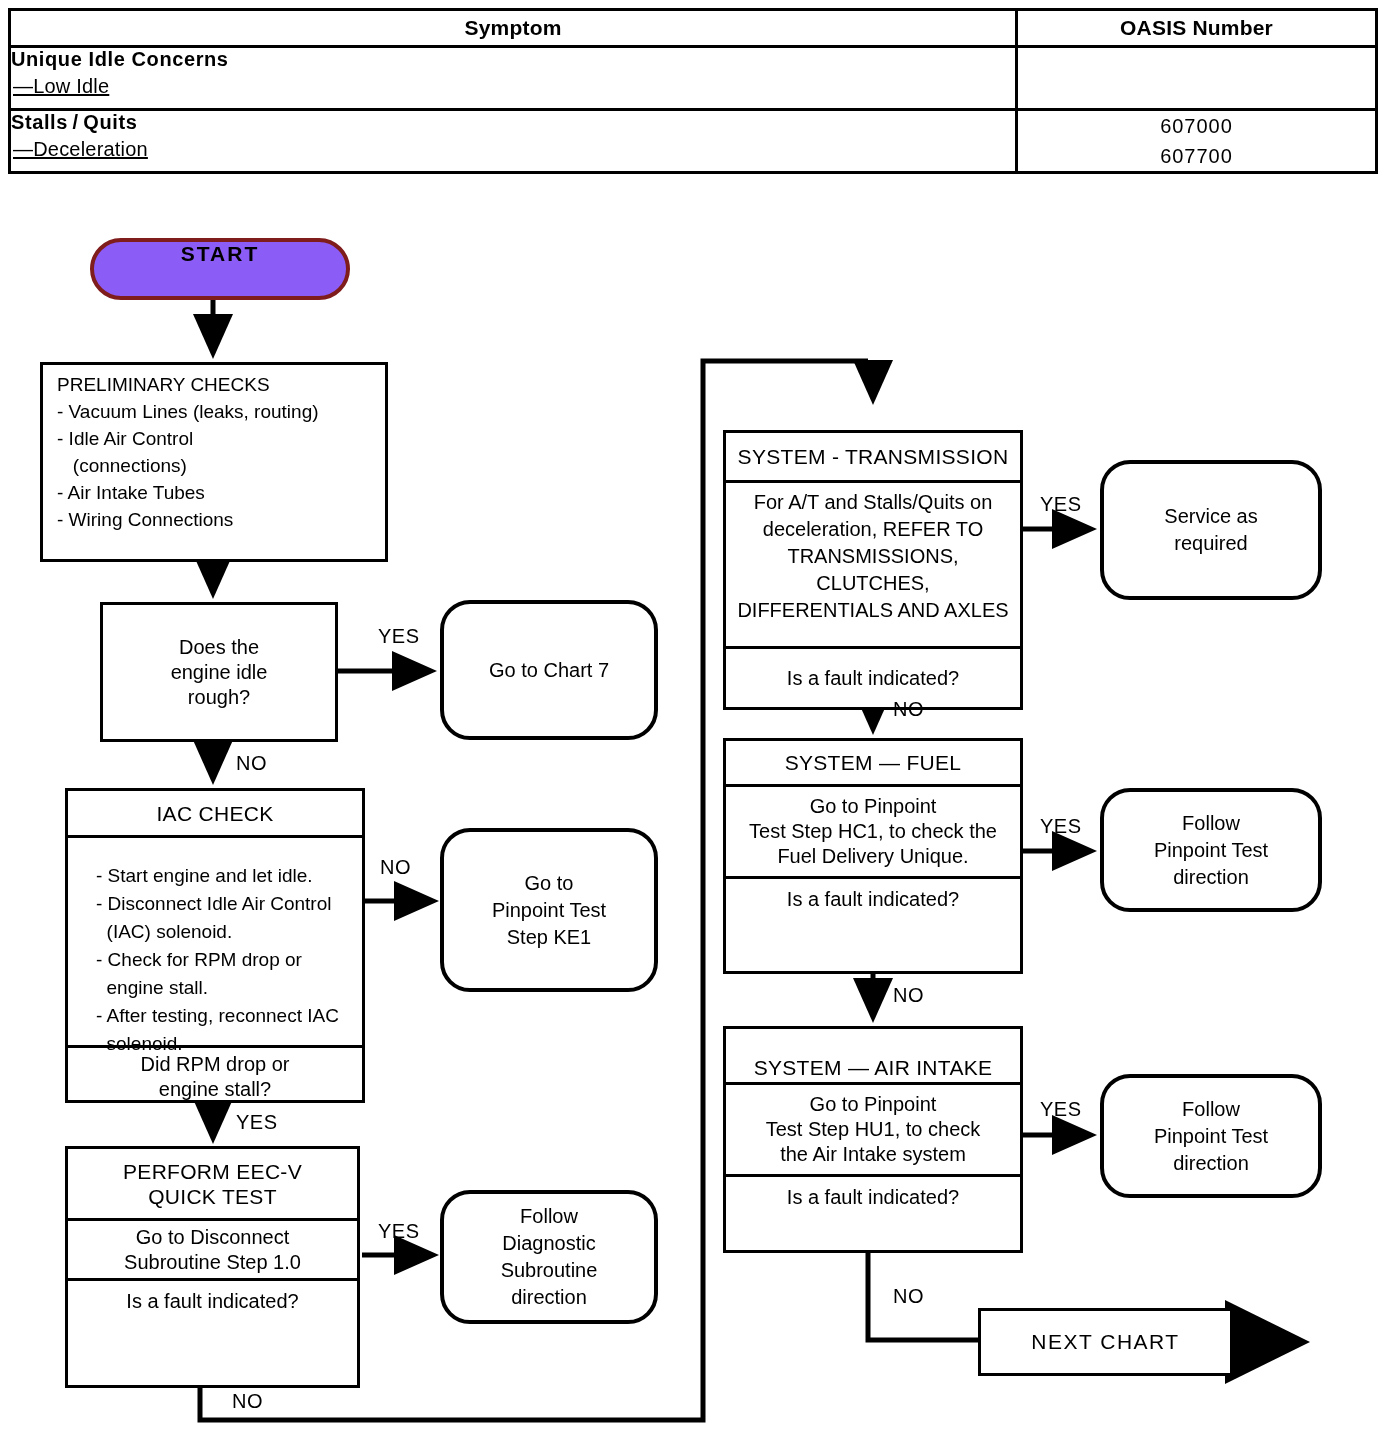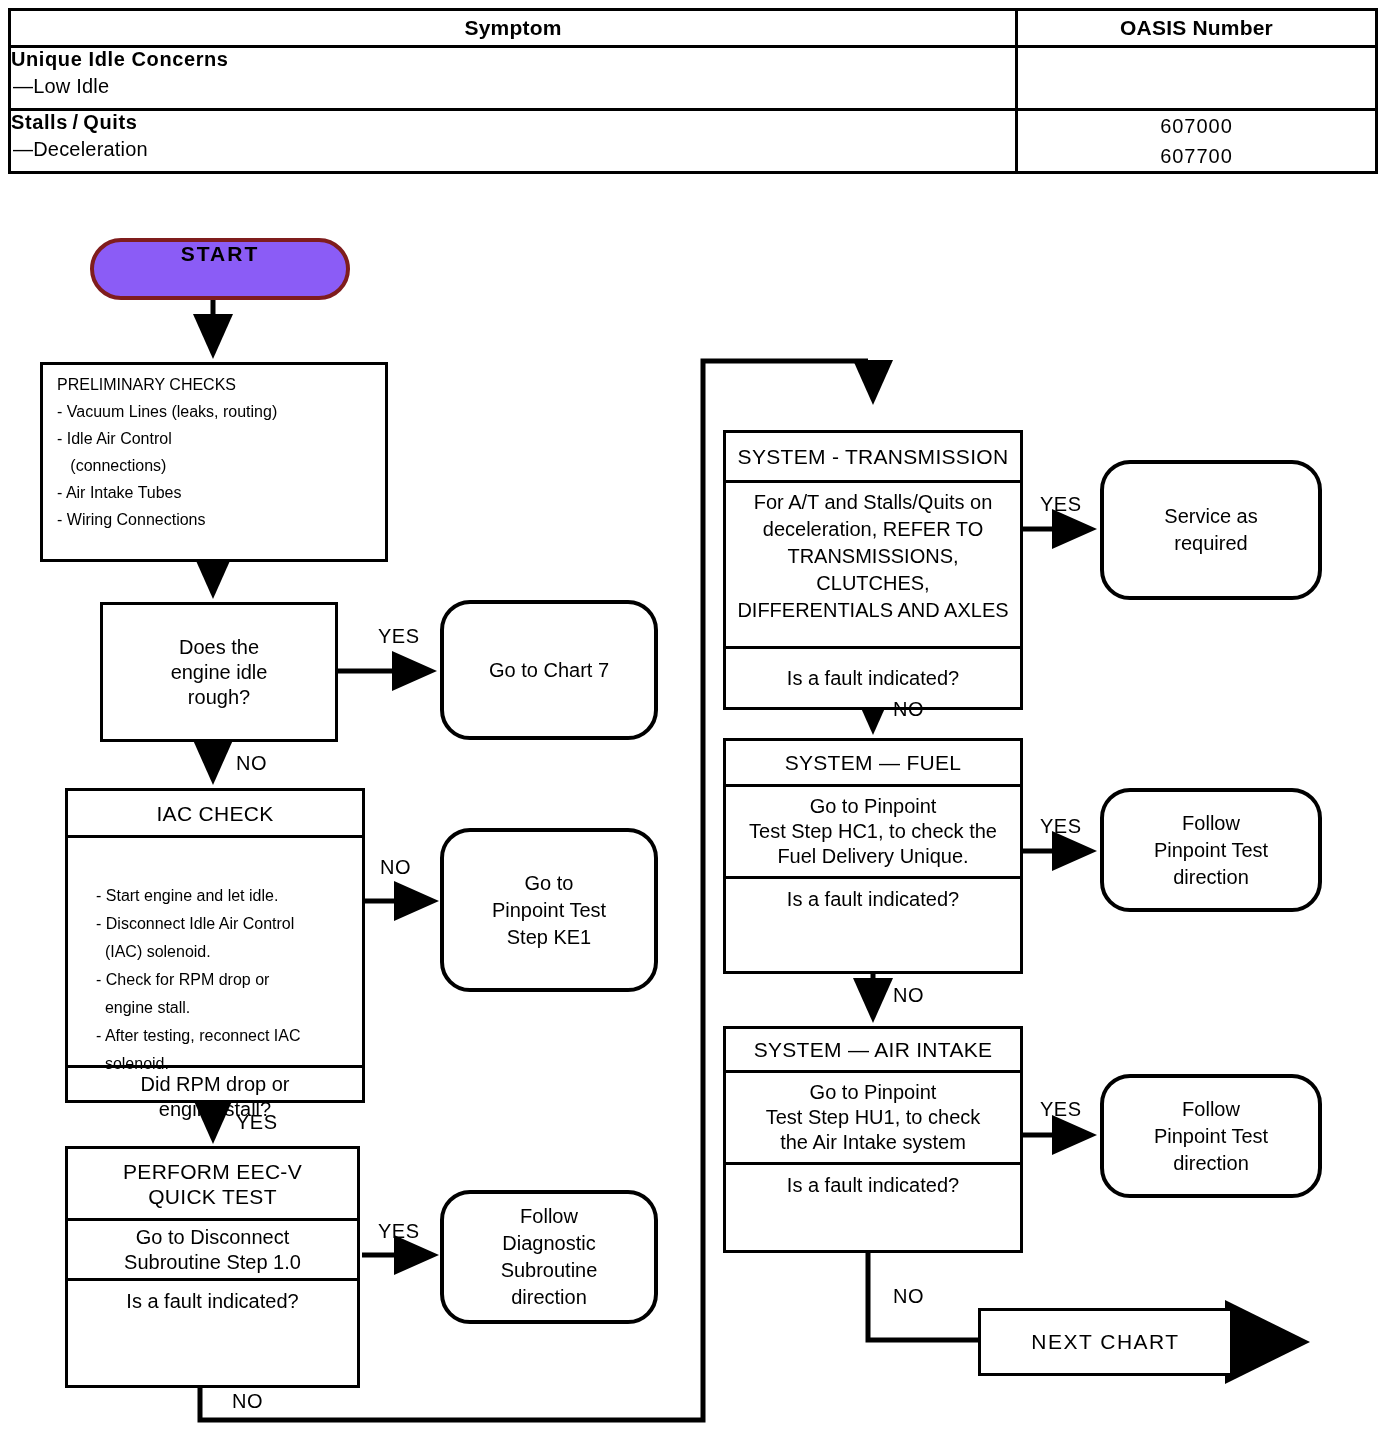--- a/index.html
+++ b/index.html
@@ -53,20 +53,21 @@
     font-weight:bold;
     letter-spacing:.6px;
     display:block;
     margin-bottom:4px;
   }
   .sym-sub{
     font-size:20px;
     display:block;
     padding-left:2px;
     letter-spacing:.2px;
+    text-decoration:underline;
   }
   .oasis-line{display:block;line-height:30px;}
 
   
   .node{
     position:absolute;
     box-sizing:border-box;
     border:3px solid #000;
     background:#fff;
     font-size:20px;
@@ -121,21 +122,21 @@
   }
 
   .lbl{
     position:absolute;
     font-size:20px;
     letter-spacing:.5px;
   }
 
   .listtxt{
     text-align:left;
-    font-size:16px;
+    font-size:19px;
     line-height:27px;
     padding:6px 0 0 14px;
   }
   .listtxt .ln{display:block;white-space:pre;}
 
   .nextchart{
     position:absolute;
     box-sizing:border-box;
     border:3px solid #000;
     background:#fff;
@@ -246,21 +247,21 @@
   <span class="lbl" style="left:236px;top:752px;">NO</span>
 
   <div class="rrect" style="left:440px;top:600px;width:218px;height:140px;">
     <span>Go to Chart 7</span>
   </div>
 
   <div class="node" style="left:65px;top:788px;width:300px;height:315px;">
     <div class="sec hdr" style="height:47px;">
       <span>IAC CHECK</span>
     </div>
-    <div class="sec free" style="height:210px;padding:16px;margin-top:20px;">
+    <div class="sec free" style="height:210px;padding:16px;">
       <div class="listtxt" style="padding:8px 0 0 12px;line-height:28px;">
         <span class="ln">- Start engine and let idle.</span>
         <span class="ln">- Disconnect Idle Air Control</span>
         <span class="ln">  (IAC) solenoid.</span>
         <span class="ln">- Check for RPM drop or</span>
         <span class="ln">  engine stall.</span>
         <span class="ln">- After testing, reconnect IAC</span>
         <span class="ln">  solenoid.</span>
       </div>
     </div>
@@ -357,21 +358,21 @@
 
   <div class="rrect" style="left:1100px;top:788px;width:222px;height:124px;">
     <div>
       <div>Follow</div>
       <div>Pinpoint Test</div>
       <div>direction</div>
     </div>
   </div>
 
   <div class="node" style="left:723px;top:1026px;width:300px;height:227px;">
-    <div class="sec hdr" style="height:44px;">
+    <div class="sec hdr" style="height:32px;margin-top:24px;">
       <span>SYSTEM — AIR INTAKE</span>
     </div>
     <div class="sec" style="height:92px;">
       <div>
         <div>Go to  Pinpoint</div>
         <div>Test Step HU1, to check</div>
         <div>the Air Intake system</div>
       </div>
     </div>
     <div class="sec last" style="height:85px;align-items:flex-start;padding-top:8px;">

